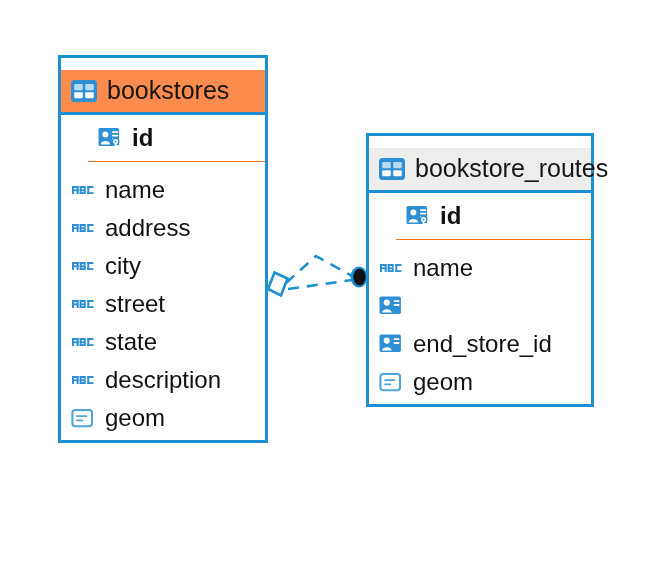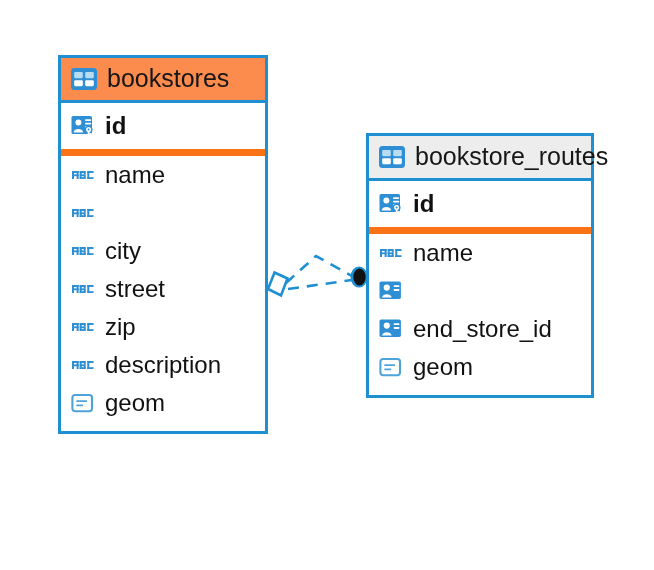--- a/index.html
+++ b/index.html
@@ -43,38 +43,41 @@
   }
 
   .entity-header {
     box-sizing: border-box;
     display: flex;
     align-items: center;
     gap: 9px;
     padding: 5px 9px 6px 9px;
     border-bottom: 3px solid #1E90D2;
     height: 45px;
+    margin-top: 12px;
   }
   .entity-header.accent  { background: #FC8B4E; }
   .entity-header.neutral { background: #EDEDED; }
 
   .entity-title {
     font-size: 25px;
     color: #161616;
     line-height: 1;
     white-space: nowrap;
   }
 
   
   .entity-keys {
-    border-bottom: 7px solid #f97316;
+    border-bottom: 1px solid #f97316;
+    margin-left: 27px;
   }
 
   .entity-fields {
-    padding-bottom: 9px;
+    padding-bottom: 3px;
+    margin-top: 9px;
   }
 
   .field-row {
     display: flex;
     align-items: center;
     gap: 9px;
     padding: 3px 9px;
     height: 38px;
     box-sizing: border-box;
   }
@@ -201,20 +204,21 @@
               <rect x="9.7" y="9.0" width="6.0" height="2.0"></rect>
             <rect x="9.7" y="12.4" width="6.0" height="1.8"></rect>
               <rect x="9.7" y="15.2" width="6.0" height="1.8"></rect>
             <rect x="13.8" y="10.6" width="1.9" height="2.0"></rect>
               <rect x="13.8" y="13.9" width="1.9" height="2.0"></rect>
             <rect x="17.3" y="9.0" width="2.0" height="8.0"></rect>
               <rect x="17.3" y="9.0" width="6.2" height="2.0"></rect>
             <rect x="17.3" y="15.2" width="6.2" height="1.8"></rect>
           </g>
         </svg>
+        <span class="field-name">address</span>
       </div>
 
       <div class="field-row">
         <svg class="ficon" viewBox="0 0 26 26">
           <g fill="#2E8FD4">
             <rect x="2.0" y="9.0" width="2.0" height="8.0"></rect>
               <rect x="6.6" y="9.0" width="2.0" height="8.0"></rect>
             <rect x="2.0" y="9.0" width="6.6" height="2.0"></rect>
               <rect x="2.0" y="12.4" width="6.6" height="1.8"></rect>
             <rect x="9.7" y="9.0" width="2.0" height="8.0"></rect>
@@ -245,41 +249,41 @@
             <rect x="13.8" y="10.6" width="1.9" height="2.0"></rect>
               <rect x="13.8" y="13.9" width="1.9" height="2.0"></rect>
             <rect x="17.3" y="9.0" width="2.0" height="8.0"></rect>
               <rect x="17.3" y="9.0" width="6.2" height="2.0"></rect>
             <rect x="17.3" y="15.2" width="6.2" height="1.8"></rect>
           </g>
         </svg>
         <span class="field-name">street</span>
       </div>
 
-
-      <div class="field-row">
-        <svg class="ficon" viewBox="0 0 26 26">
-          <g fill="#2E8FD4">
-            <rect x="2.0" y="9.0" width="2.0" height="8.0"></rect>
-              <rect x="6.6" y="9.0" width="2.0" height="8.0"></rect>
-            <rect x="2.0" y="9.0" width="6.6" height="2.0"></rect>
-              <rect x="2.0" y="12.4" width="6.6" height="1.8"></rect>
-            <rect x="9.7" y="9.0" width="2.0" height="8.0"></rect>
-              <rect x="9.7" y="9.0" width="6.0" height="2.0"></rect>
-            <rect x="9.7" y="12.4" width="6.0" height="1.8"></rect>
-              <rect x="9.7" y="15.2" width="6.0" height="1.8"></rect>
-            <rect x="13.8" y="10.6" width="1.9" height="2.0"></rect>
-              <rect x="13.8" y="13.9" width="1.9" height="2.0"></rect>
-            <rect x="17.3" y="9.0" width="2.0" height="8.0"></rect>
-              <rect x="17.3" y="9.0" width="6.2" height="2.0"></rect>
-            <rect x="17.3" y="15.2" width="6.2" height="1.8"></rect>
-          </g>
-        </svg>
-        <span class="field-name">zip</span>
-      </div>
+      <div class="field-row">
+        <svg class="ficon" viewBox="0 0 26 26">
+          <g fill="#2E8FD4">
+            <rect x="2.0" y="9.0" width="2.0" height="8.0"></rect>
+              <rect x="6.6" y="9.0" width="2.0" height="8.0"></rect>
+            <rect x="2.0" y="9.0" width="6.6" height="2.0"></rect>
+              <rect x="2.0" y="12.4" width="6.6" height="1.8"></rect>
+            <rect x="9.7" y="9.0" width="2.0" height="8.0"></rect>
+              <rect x="9.7" y="9.0" width="6.0" height="2.0"></rect>
+            <rect x="9.7" y="12.4" width="6.0" height="1.8"></rect>
+              <rect x="9.7" y="15.2" width="6.0" height="1.8"></rect>
+            <rect x="13.8" y="10.6" width="1.9" height="2.0"></rect>
+              <rect x="13.8" y="13.9" width="1.9" height="2.0"></rect>
+            <rect x="17.3" y="9.0" width="2.0" height="8.0"></rect>
+              <rect x="17.3" y="9.0" width="6.2" height="2.0"></rect>
+            <rect x="17.3" y="15.2" width="6.2" height="1.8"></rect>
+          </g>
+        </svg>
+        <span class="field-name">state</span>
+      </div>
+
 
       <div class="field-row">
         <svg class="ficon" viewBox="0 0 26 26">
           <g fill="#2E8FD4">
             <rect x="2.0" y="9.0" width="2.0" height="8.0"></rect>
               <rect x="6.6" y="9.0" width="2.0" height="8.0"></rect>
             <rect x="2.0" y="9.0" width="6.6" height="2.0"></rect>
               <rect x="2.0" y="12.4" width="6.6" height="1.8"></rect>
             <rect x="9.7" y="9.0" width="2.0" height="8.0"></rect>
               <rect x="9.7" y="9.0" width="6.0" height="2.0"></rect>

